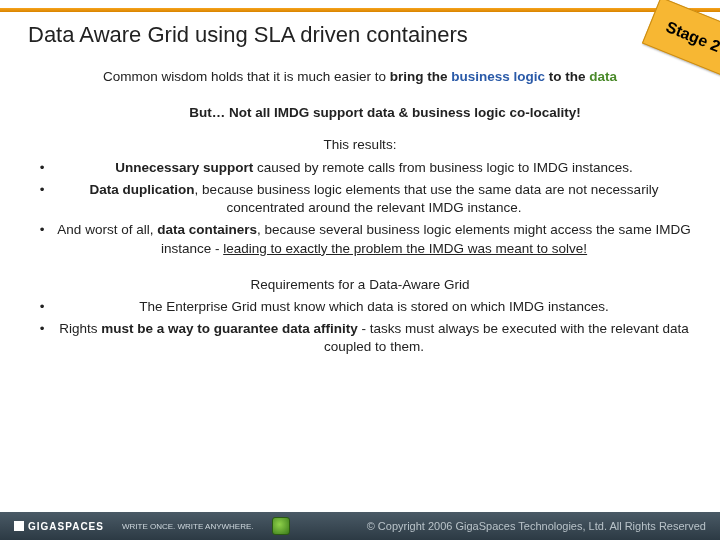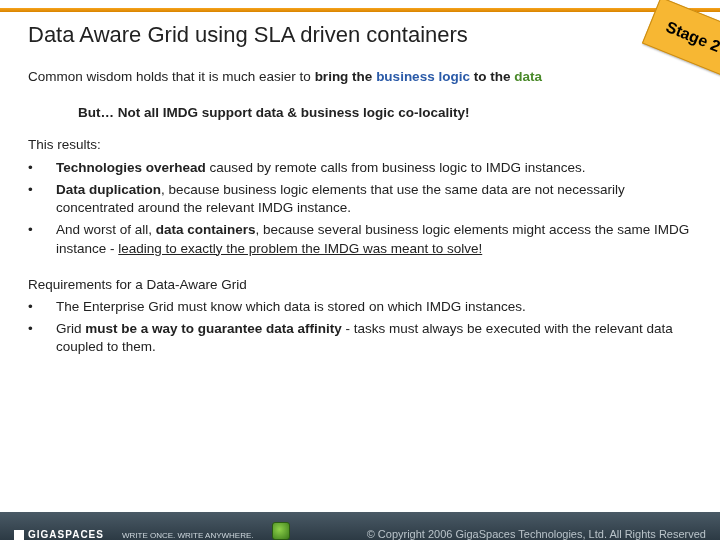--- a/index.html
+++ b/index.html
@@ -1,35 +1,35 @@
 <!DOCTYPE html>
 <html><head>
 <meta charset="utf-8">
 <style>
   * { margin: 0; padding: 0; box-sizing: border-box; }
   html, body { width: 720px; height: 540px; font-family: Arial, Helvetica, sans-serif; background: #fff; overflow: hidden; }
   .top-rule { position: absolute; top: 8px; left: 0; right: 0; height: 4px; background: linear-gradient(#f6a21b, #d98400); }
   .slide { position: relative; width: 720px; height: 540px; }
   .title { position: absolute; top: 22px; left: 28px; font-size: 22px; color: #222; }
   .stage-badge { position: absolute; top: 12px; right: -18px; width: 90px; height: 50px; background: #f7b733; border: 1px solid #c98a12; transform: rotate(22deg); display: flex; align-items: center; justify-content: center; font-weight: bold; font-size: 16px; color: #000; box-shadow: 1px 1px 2px rgba(0,0,0,.3); }
-  .body { position: absolute; top: 68px; left: 28px; right: 28px; font-size: 13.5px; color: #222; line-height: 1.35; }
+  .body { position: absolute; top: 68px; left: 28px; right: 28px; font-size: 13.5px; color: #222; line-height: 1.35; text-align: center; }
   .para1 { margin-bottom: 18px; }
   .indent { padding-left: 24px; display: block; }
   .but-line { font-weight: bold; margin-left: 50px; margin-bottom: 14px; }
   .intro { margin-bottom: 4px; }
   ul { list-style: none; margin-left: 0; margin-bottom: 18px; }
   li { display: flex; margin-bottom: 4px; }
   li .bullet { width: 28px; flex: 0 0 28px; }
   li .txt { flex: 1; }
   .u { text-decoration: underline; }
   .req-title { margin-bottom: 4px; }
   .green { color: #4a8a2a; font-weight: bold; }
   .blue { color: #2a5aa8; font-weight: bold; }
   b { font-weight: bold; }
-  .footer { position: absolute; bottom: 0; left: 0; right: 0; height: 28px; background: linear-gradient(#4a5a66, #2c3a44); display: flex; align-items: flex-end; padding: 0 14px; color: #cfd8de; font-size: 8px; }
+  .footer { position: absolute; bottom: 0; left: 0; right: 0; height: 28px; background: linear-gradient(#4a5a66, #2c3a44); display: flex; align-items: center; padding: 0 14px; color: #cfd8de; font-size: 8px; }
   .footer .brand { font-weight: bold; letter-spacing: 1px; font-size: 10px; color: #fff; display: flex; align-items: center; gap: 4px; }
   .footer .brand .sq { width: 10px; height: 10px; background: #fff; display: inline-block; }
   .footer .tag { margin-left: 18px; }
   .footer .ogf { margin-left: 18px; width: 18px; height: 18px; border-radius: 3px; background: radial-gradient(circle at 40% 40%, #8fd24a, #3a7a1a); border: 1px solid #2a5a12; }
   .footer .copy { margin-left: auto; font-size: 11px; color: #b9c3c9; }
 </style>
 </head>
 <body>
 
 <div class="slide">
@@ -44,41 +44,41 @@
     <div class="para1">
       <span>Common wisdom holds that it is much easier to </span><b>bring the </b><span class="blue">business logic</span><b> to the </b><span class="green">data</span>
     </div>
 
     <div class="but-line">But… Not all IMDG support data &amp; business logic co-locality!</div>
 
     <div class="intro">This results:</div>
     <ul>
       <li>
         <span class="bullet">•</span>
-        <span class="txt"><span></span><b>Technologies overhead</b><span> caused by remote calls from business logic to IMDG instances.</span></span>
+        <span class="txt"><span></span><b>Unnecessary support</b><span> caused by remote calls from business logic to IMDG instances.</span></span>
       </li>
       <li>
         <span class="bullet">•</span>
         <span class="txt"><span></span><b>Data duplication</b><span>, because business logic elements that use the same data are not necessarily concentrated around the relevant IMDG instance.</span></span>
       </li>
       <li>
         <span class="bullet">•</span>
         <span class="txt"><span>And worst of all, </span><b>data containers</b><span>, because several business logic elements might access the same IMDG instance - </span><span class="u">leading to exactly the problem the IMDG was meant to solve!</span></span>
       </li>
     </ul>
 
     <div class="req-title">Requirements for a Data-Aware Grid</div>
     <ul>
       <li>
         <span class="bullet">•</span>
         <span class="txt">The Enterprise Grid must know which data is stored on which IMDG instances.</span>
       </li>
       <li>
         <span class="bullet">•</span>
-        <span class="txt"><span>Grid </span><b>must be a way to guarantee data affinity</b><span> - tasks must always be executed with the relevant data coupled to them.</span></span>
+        <span class="txt"><span>Rights </span><b>must be a way to guarantee data affinity</b><span> - tasks must always be executed with the relevant data coupled to them.</span></span>
       </li>
     </ul>
 
   </div>
 
   <div class="footer">
     <span class="brand">
       <span class="sq"></span>
       <span>GIGASPACES</span>
     </span>

